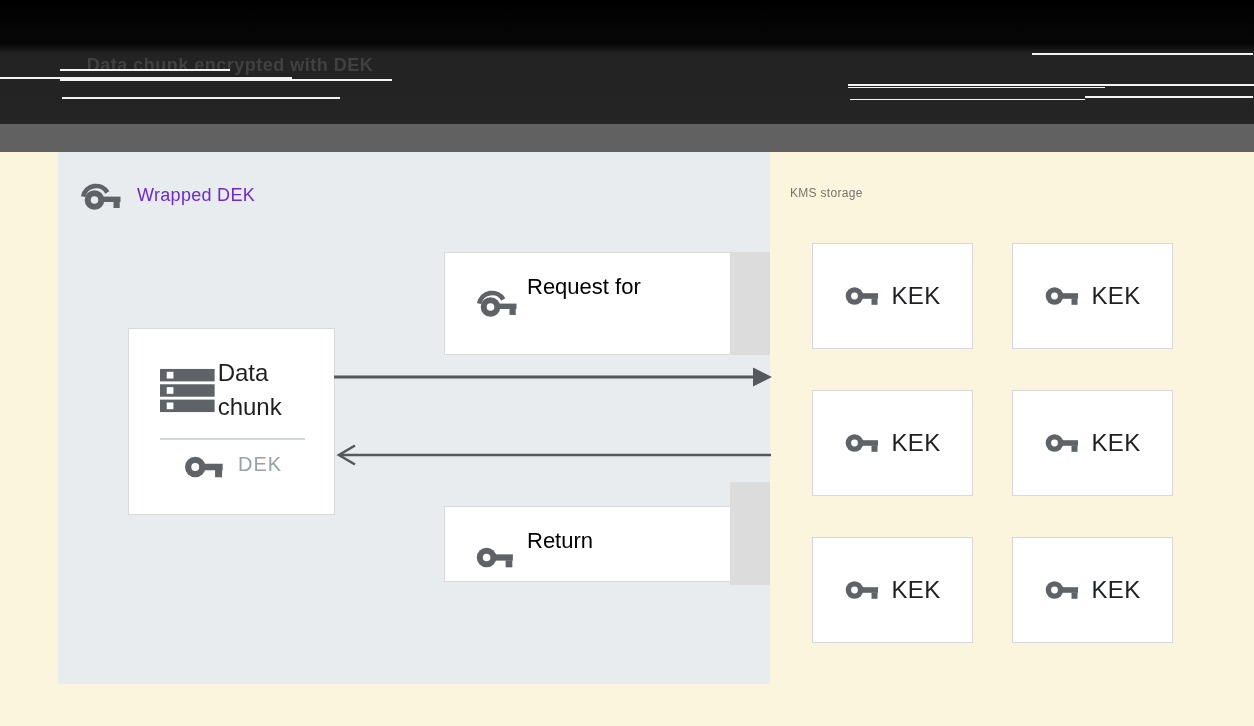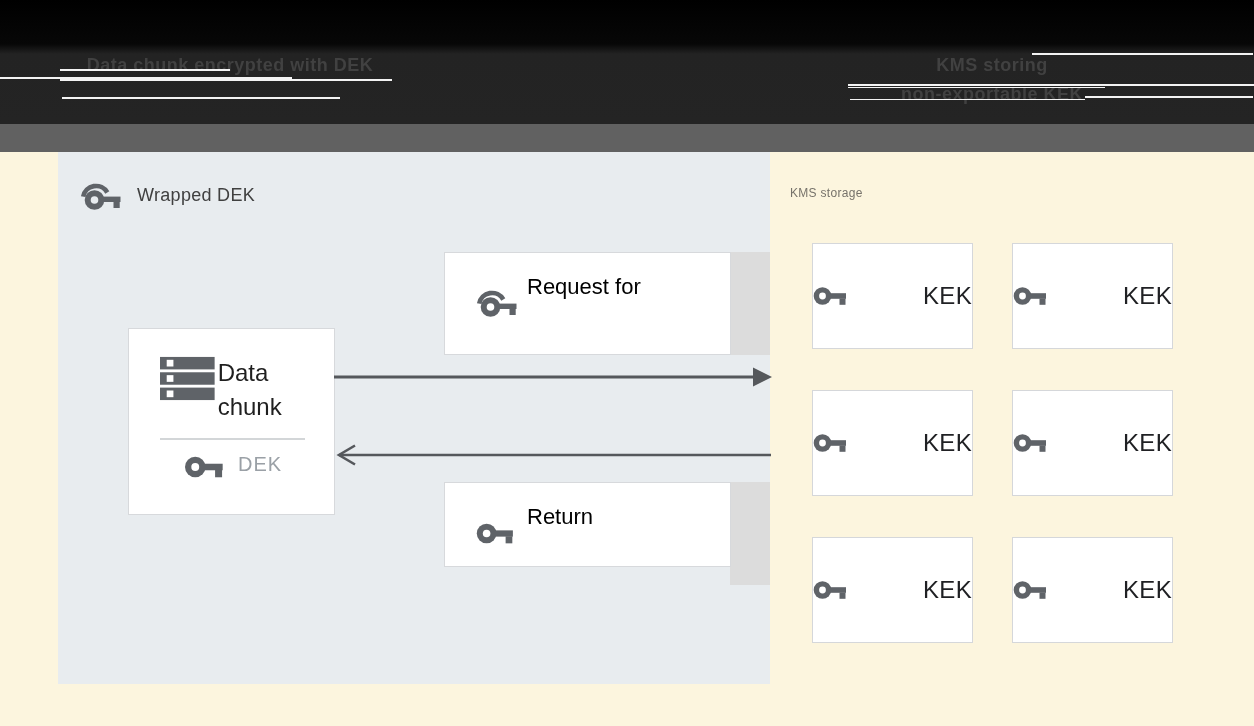--- a/index.html
+++ b/index.html
@@ -27,47 +27,47 @@
   .g5 { left:1032px; top:53px;   width:221px; height:2px; }
   .g6 { left:848px;  top:84px;   width:406px; height:1.5px; }
   .g7 { left:848px;  top:86.5px; width:257px; height:1.5px; }
   .g8 { left:1085px; top:95.5px; width:168px; height:2px; }
   .g9 { left:850px;  top:98.5px; width:235px; height:1.5px; }
   .gray-band { position:absolute; left:0; top:124px; width:1254px; height:28px; background:#616161; }
 
   
   .panel-left { position:absolute; left:58px; top:152px; width:712px; height:532px; background:#e8ecef; }
   .panel-label { position:absolute; left:80px; top:177px; display:flex; align-items:center; gap:13px; }
-  .panel-label .label-text { font-size:18px; color:#404040; letter-spacing:.3px; }
+  .panel-label .label-text { font-size:18px; color:#6d28d9; letter-spacing:.3px; }
   .kms-label { position:absolute; left:790px; top:186px; font-size:12px; color:#76726a; letter-spacing:.3px; }
 
   
   .card { position:absolute; background:#fff; border:1px solid #d7d9dc; box-sizing:border-box; }
   .data-chunk-box { left:128px; top:328px; width:207px; height:187px; }
-  .dc-row { position:absolute; left:31px; top:27px; display:flex; gap:3px; }
+  .dc-row { position:absolute; left:31px; top:27px; display:flex; align-items:center; gap:3px; }
   .dc-title { font-size:24px; line-height:34px; color:#1f1f1f; }
   .dc-divider { position:absolute; left:31px; top:109px; width:145px; height:2px; background:#d3d6d8; }
   .dek-row { position:absolute; left:55px; top:124px; display:flex; align-items:flex-start; gap:14px; height:34px; }
   .dek-label { font-size:20px; color:#9aa0a6; letter-spacing:1px; }
 
   .request-box { left:444px; top:252px; width:287px; height:103px; }
-  .return-box  { left:444px; top:482px; width:287px; height:85px; }
+  .return-box  { left:444px; top:506px; width:287px; height:76px; }
   .shadow-strip { position:absolute; width:40px; height:103px; background:#dcdcdc; }
   .strip-request { left:730px; top:252px; }
   .strip-return  { left:730px; top:482px; }
   .card .icon-wrap { position:absolute; left:31px; top:31px; }
   .return-box .icon-wrap { top:37px; }
   .card-text { position:absolute; left:82px; top:19px; font-size:22px; line-height:30px; color:#000000; }
   .card-text span { display:block; }
 
   
   .kek-box {
     position:absolute; width:161px; height:106px; background:#fff;
     border:1.5px solid #d5d7da; box-sizing:border-box;
-    display:flex; align-items:center; justify-content:space-between; gap:13px;
+    display:flex; align-items:center; justify-content:center; gap:13px;
   }
   .kek-label { font-size:24px; color:#202124; letter-spacing:.3px; }
   .kek-1 { left:812px;  top:243px; }
   .kek-2 { left:1012px; top:243px; }
   .kek-3 { left:812px;  top:390px; }
   .kek-4 { left:1012px; top:390px; }
   .kek-5 { left:812px;  top:537px; }
   .kek-6 { left:1012px; top:537px; }
 
   
@@ -80,24 +80,20 @@
   .card .hole, .kek-box .hole { fill:#ffffff; }
 </style>
 </head>
 <body>
 
 <div class="stage">
 
   <div class="header">
     <div class="caption caption-left">
       <span>Data chunk encrypted with DEK</span>
-    </div>
-    <div class="caption caption-right">
-      <span>KMS storing</span>
-      <span>non-exportable KEK</span>
     </div>
     <div class="glitch g1"></div>
     <div class="glitch g2"></div>
     <div class="glitch g3"></div>
     <div class="glitch g4"></div>
     <div class="glitch g5"></div>
     <div class="glitch g6"></div>
     <div class="glitch g7"></div>
     <div class="glitch g8"></div>
     <div class="glitch g9"></div>

